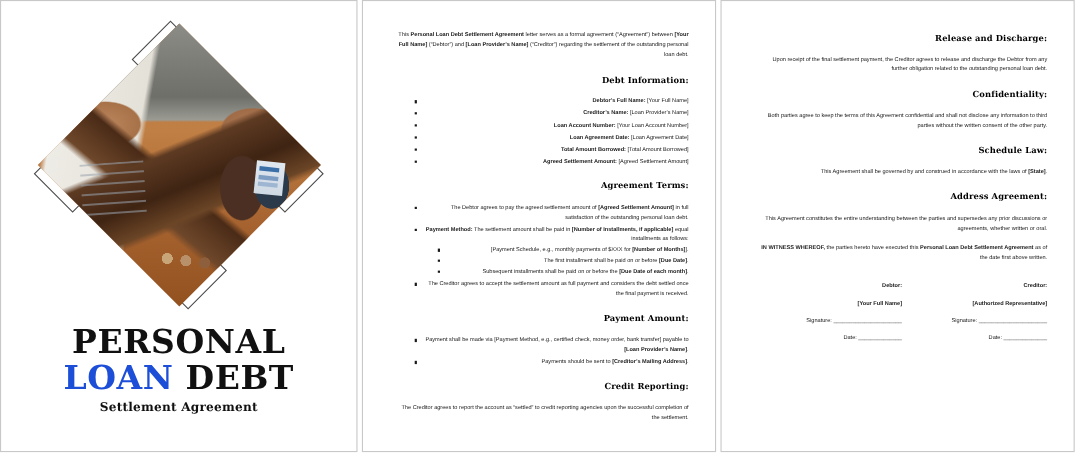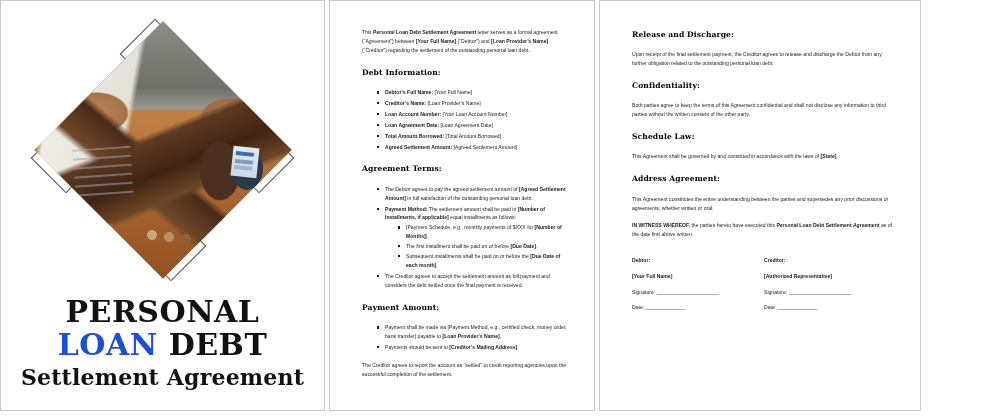--- a/index.html
+++ b/index.html
@@ -18,21 +18,21 @@
   }
   .page{
     position:relative;
     background:#ffffff;
     border:1px solid #c8c8c8;
     box-sizing:border-box;
     overflow:hidden;
     flex:0 0 auto;
   }
   .page-1{width:325px;height:411px;padding-left:44px;}
-  .page-2{width:266px;height:411px;}
+  .page-2{width:322px;height:411px;}
   .page-3{width:322px;height:411px;}
 
   
   .cover-art{
     position:absolute;
     left:0;right:0;
     top:24px;
     height:250px;
   }
   .diamond-stage{
@@ -140,36 +140,37 @@
   .t-line2{
     font-size:30px;
     font-weight:700;
     letter-spacing:.5px;
     line-height:1.02;
     color:#111111;
     margin-top:2px;
   }
   .t-line2 .hl{color:#4b90a7;}
   .t-line3{
-    font-size:22px;
+    font-size:11px;
     font-weight:700;
     color:#111111;
     margin-top:4px;
     letter-spacing:.2px;
   }
 
   
   .doc-body{
     position:absolute;
     left:32px;right:24px;
     top:27px;
     font-size:5.1px;
     line-height:1.75;
     color:#1a1a1a;
     font-family:"Liberation Sans", sans-serif;
+    text-align:right;
   }
   .doc-body p{margin:0 0 9px 0;}
   .doc-body p.tight{margin-bottom:7px;}
   b{font-weight:700;}
   h2.sec{
     font-family:"DejaVu Serif", serif;
     font-size:7.6px;
     font-weight:700;
     color:#000;
     margin:11px 0 9px 0;
@@ -287,20 +288,21 @@
         </li>
         <li>The Creditor agrees to accept the settlement amount as full payment and considers the debt settled once the final payment is received.</li>
       </ul>
 
       <h2 class="sec">Payment Amount:</h2>
       <ul class="lv1">
         <li><span>Payment shall be made via [Payment Method, e.g., certified check, money order, bank transfer] payable to </span><b>[Loan Provider’s Name]</b><span>.</span></li>
         <li><span>Payments should be sent to </span><b>[Creditor’s Mailing Address]</b><span>.</span></li>
       </ul>
 
+      <h2 class="sec">Credit Reporting:</h2>
       <p>The Creditor agrees to report the account as “settled” to credit reporting agencies upon the successful completion of the settlement.</p>
 
     </div>
   </div>
 
   <div class="page page-3">
     <div class="doc-body">
 
       <h2 class="sec first">Release and Discharge:</h2>
       <p>Upon receipt of the final settlement payment, the Creditor agrees to release and discharge the Debtor from any further obligation related to the outstanding personal loan debt.</p>

